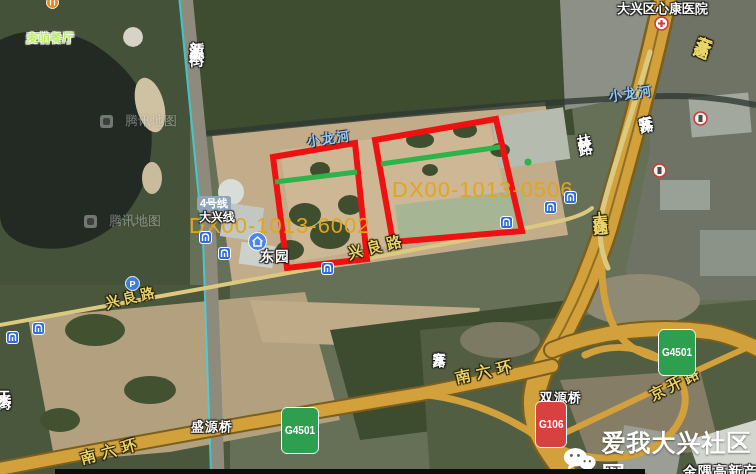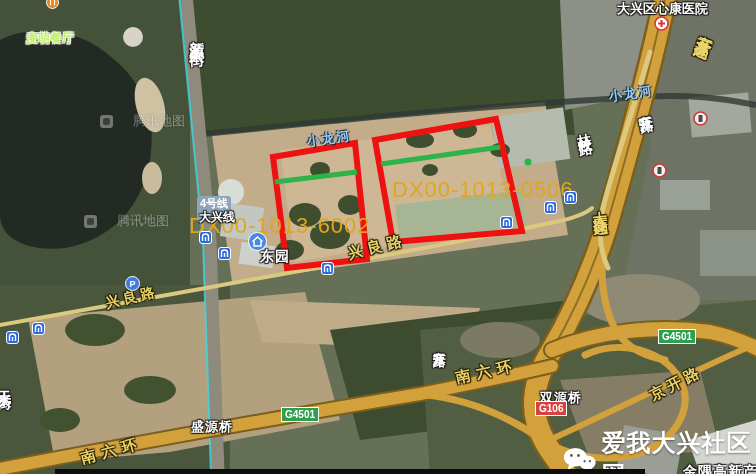--- a/index.html
+++ b/index.html
@@ -9,27 +9,27 @@
   .lbl{position:absolute;white-space:nowrap;font-weight:bold;line-height:1.05;
        transform-origin:0 0;pointer-events:none;}
   .c-white{color:#fff;text-shadow:1px 1px 1px #1c1c1c,-1px -1px 1px #1c1c1c,1px -1px 1px #1c1c1c,-1px 1px 1px #1c1c1c;}
   .c-yellow{color:#e9d56b;text-shadow:1px 1px 1px #231c05,-1px -1px 1px #231c05,1px -1px 1px #231c05,-1px 1px 1px #231c05;}
   .c-river{color:#9ccaf5;text-shadow:1px 1px 1px #0e2438,-1px -1px 1px #0e2438;}
   .c-dark{color:#bef264;text-shadow:1px 1px 1px #fff,-1px -1px 1px #fff,1px -1px 1px #fff,-1px 1px 1px #fff;margin-top:28px;}
   .vert{writing-mode:vertical-rl;}
   .parcel-label{position:absolute;color:#e2a51c;font-size:22px;letter-spacing:1px;
        font-weight:normal;white-space:nowrap;}
   .badge{position:absolute;color:#fff;font-weight:bold;font-size:10px;line-height:13px;
-       text-align:center;border-radius:0;border:1px solid #fff;padding:0 3px;}
+       text-align:center;border-radius:6px;border:1px solid #fff;padding:16px 3px;}
   .badge.green{background:#2e9e4f;}
   .badge.red{background:#d94040;}
-  .line-badge{position:absolute;left:197px;top:196px;width:34px;height:25px;background:#8fa6ba;
+  .line-badge{position:absolute;left:197px;top:196px;width:34px;height:15px;background:#8fa6ba;
        border-radius:3px;color:#fff;font-size:11px;font-weight:bold;text-align:center;line-height:15px;}
   .icon{position:absolute;pointer-events:none;}
-  .wm-map{position:absolute;display:flex;align-items:center;gap:20px;opacity:.5;}
+  .wm-map{position:absolute;display:flex;align-items:center;gap:12px;opacity:.5;}
   .wm-map .logo{width:13px;height:13px;border-radius:3px;background:rgba(235,235,235,.8);
        position:relative;}
   .wm-map .logo:after{content:"";position:absolute;left:3px;top:3px;width:7px;height:7px;
        background:#555;border-radius:2px;}
   .wm-map .t{font-size:13px;color:rgba(235,235,235,.85);text-shadow:0 0 2px rgba(0,0,0,.6);}
   #site-wm{position:absolute;left:563px;top:427px;display:flex;align-items:center;gap:5px;}
   #site-wm .t{color:#fff;font-size:24px;font-weight:bold;letter-spacing:1px;
        text-shadow:0 1px 2px rgba(0,0,0,.45);}
   #black-bar{position:absolute;left:55px;top:469px;width:590px;height:5px;background:#0d0d0d;}
 </style>

